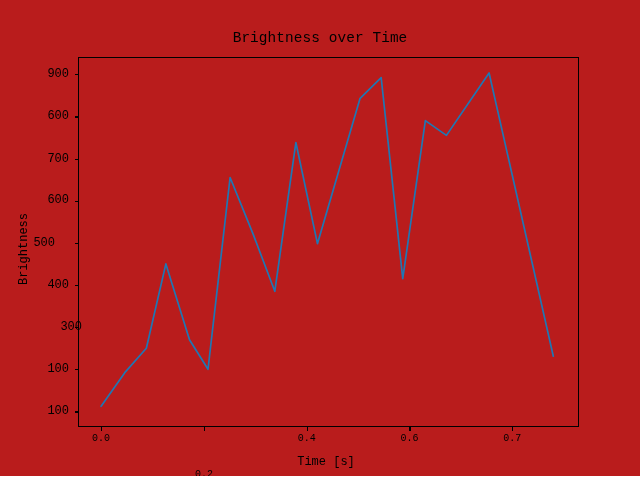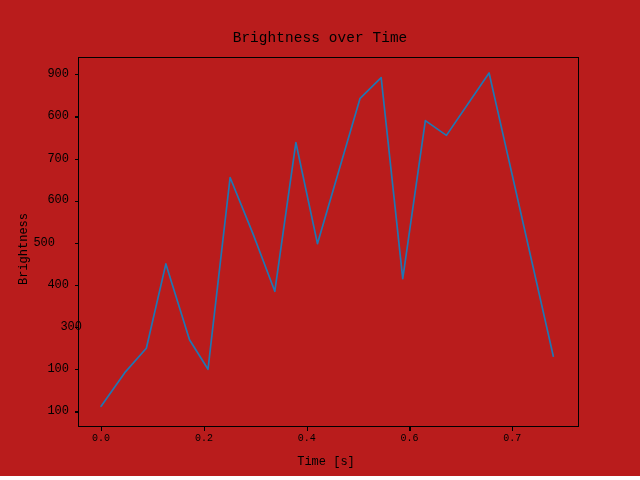--- a/index.html
+++ b/index.html
@@ -127,21 +127,21 @@
       <div class="ytick-label" style="top: 158.56px; left: 29px;">700</div>
       <div class="ytick-mark" style="top: 158.56px;"></div>
       <div class="ytick-label" style="top: 116.419px; left: 29px;">600</div>
       <div class="ytick-mark" style="top: 116.419px;"></div>
       <div class="ytick-label" style="top: 74.2779px; left: 29px;">900</div>
       <div class="ytick-mark" style="top: 74.2779px;"></div>
     </div>
   <div id="xtick-container">
       <div class="xtick-label" style="left: 101.123px;">0.0</div>
       <div class="xtick-mark" style="left: 101.123px;"></div>
-      <div class="xtick-label" style="left: 203.892px;">0.2</div>
+      <div class="xtick-label" style="left: 203.892px; margin-top: 36px;">0.2</div>
       <div class="xtick-mark" style="left: 203.892px;"></div>
       <div class="xtick-label" style="left: 306.662px;">0.4</div>
       <div class="xtick-mark" style="left: 306.662px;"></div>
       <div class="xtick-label" style="left: 409.431px;">0.6</div>
       <div class="xtick-mark" style="left: 409.431px;"></div>
       <div class="xtick-label" style="left: 512.2px;">0.7</div>
       <div class="xtick-mark" style="left: 512.2px;"></div>
     </div>
 
   <div id="axes-frame"></div>

